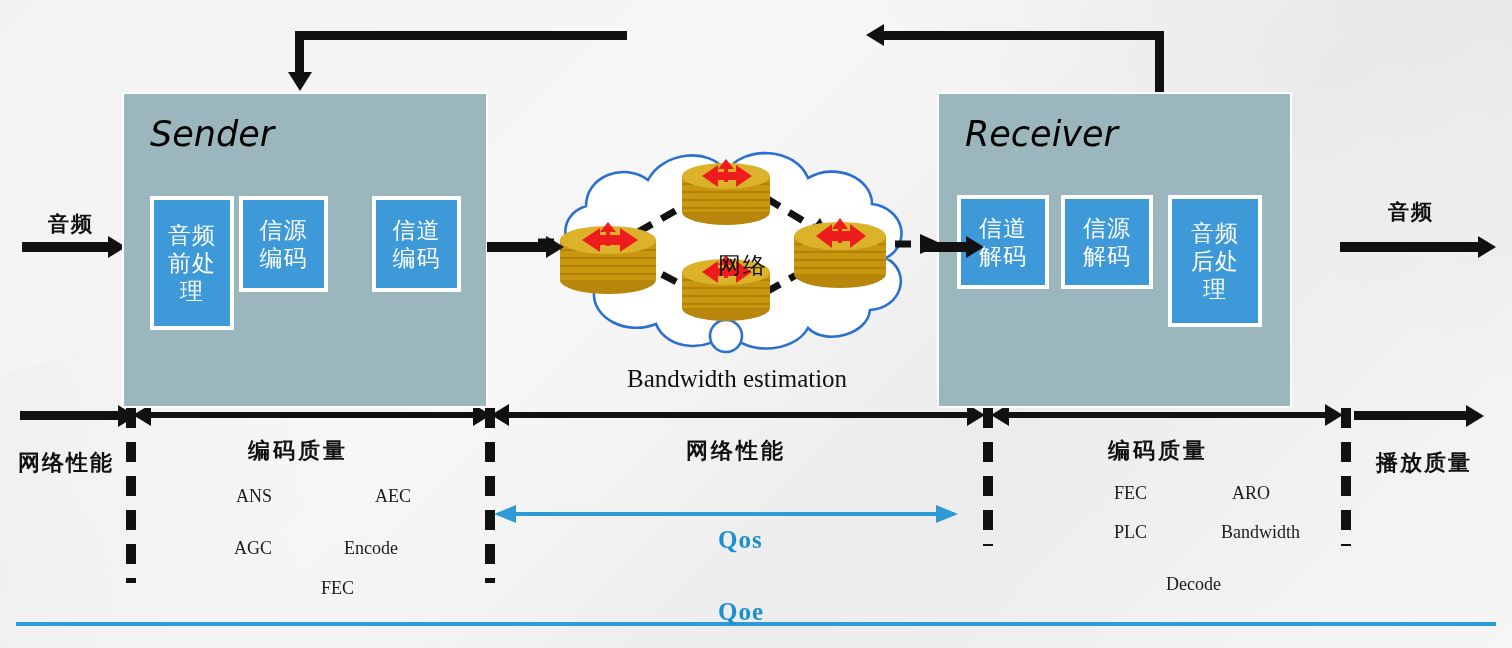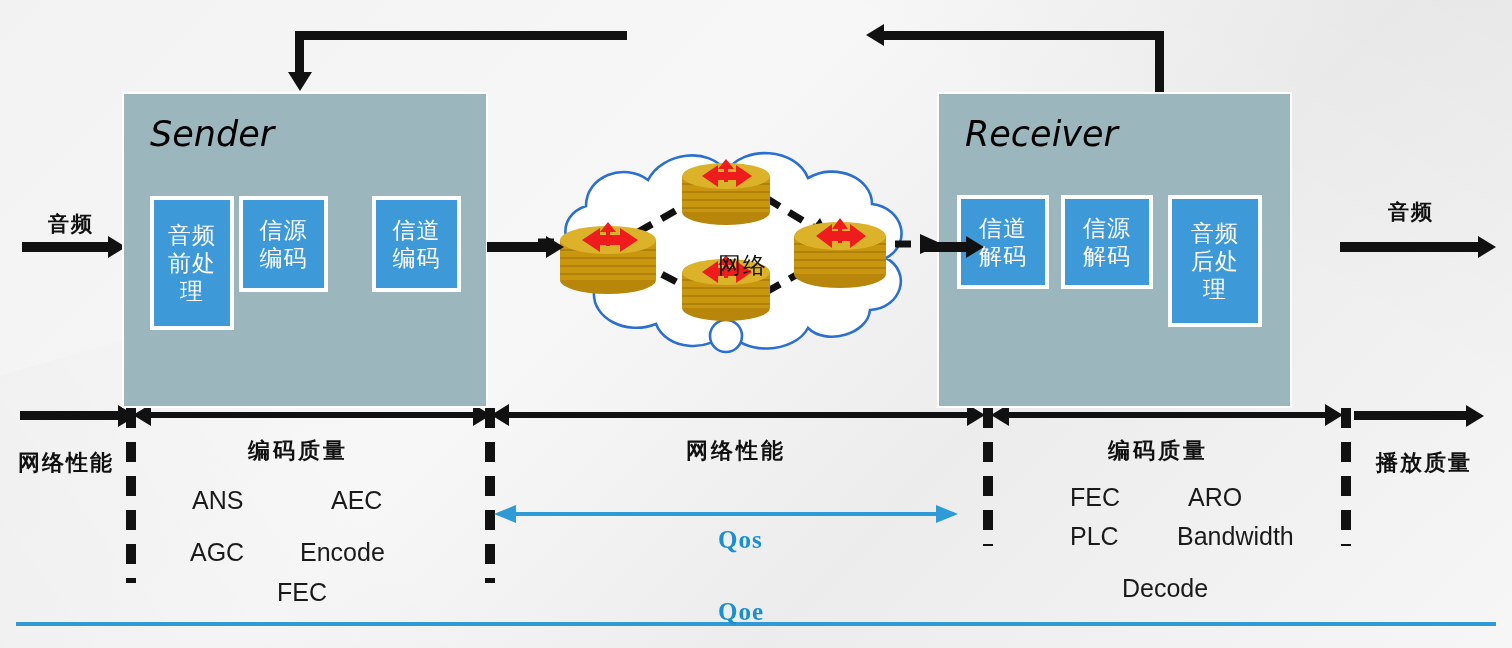--- a/index.html
+++ b/index.html
@@ -103,22 +103,22 @@
     position:absolute;font-size:22px;color:#111;font-weight:bold;
     font-family:"DejaVu Sans","Liberation Sans",sans-serif;letter-spacing:3px;
     white-space:nowrap;
   }
   .term-label{
     position:absolute;font-size:22px;color:#111;font-weight:bold;
     font-family:"DejaVu Sans","Liberation Sans",sans-serif;letter-spacing:2px;
     white-space:nowrap;
   }
   .tech{
-    position:absolute;font-size:25px;color:#1a1a1a;
-    font-family:Liberation Sans, sans-serif;white-space:nowrap;
+    position:absolute;font-size:18px;color:#1a1a1a;
+    font-family:Liberation Serif, serif;white-space:nowrap;margin-left:44px;
   }
   .q-label{
     position:absolute;font-size:25px;font-weight:bold;color:#1b8fd0;
     font-family:"Liberation Serif",serif;letter-spacing:1px;text-align:right;
   }
   .blueline{position:absolute;background:#2e9bd6;height:4px;}
   .btri-r{position:absolute;width:0;height:0;border-top:9px solid transparent;
     border-bottom:9px solid transparent;border-left:22px solid #2e9bd6;}
   .btri-l{position:absolute;width:0;height:0;border-top:9px solid transparent;
     border-bottom:9px solid transparent;border-right:22px solid #2e9bd6;}
@@ -252,20 +252,21 @@
         <line x1="274" y1="120" x2="366" y2="120"></line>
           <line x1="274" y1="128" x2="366" y2="128"></line>
       </g>
       <ellipse cx="320" cy="96" rx="46" ry="14" fill="#dcb22a"></ellipse>
       <path d="M296,96 L312,84 L312,91 L330,91 L330,84 L346,96 L330,108 L330,101 L312,101 L312,108 Z" fill="#ee1c1c"></path>
       <path d="M320,78 L328,89 L322,89 L322,103 L318,103 L318,89 L312,89 Z" fill="#ee1c1c"></path>
     </g>
   </svg>
 
   <div class="cloud-label">网络</div>
+  <div class="bw-label">Bandwidth estimation</div>
 
   <div class="abs bar" style="left:922px;top:242px;width:46px;height:10px;z-index:4;"></div>
   <div class="abs tri-r" style="left:966px;top:236px;z-index:4;"></div>
 
   <div class="abs panel" id="receiver">
     <div class="panel-title">Receiver</div>
 
     <div class="sub-box" id="rb-chan">
       <span style="white-space:pre-line;">信道
 解码</span>

